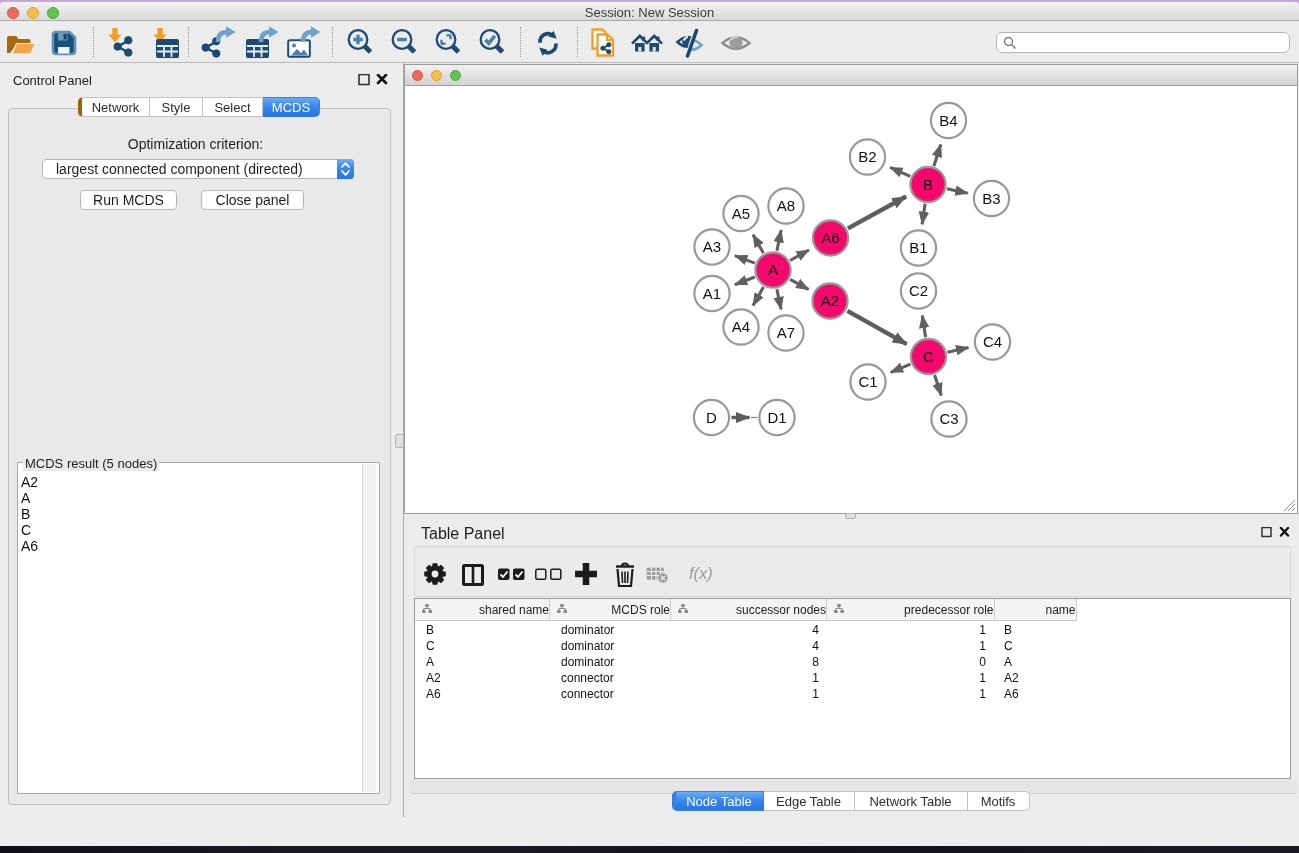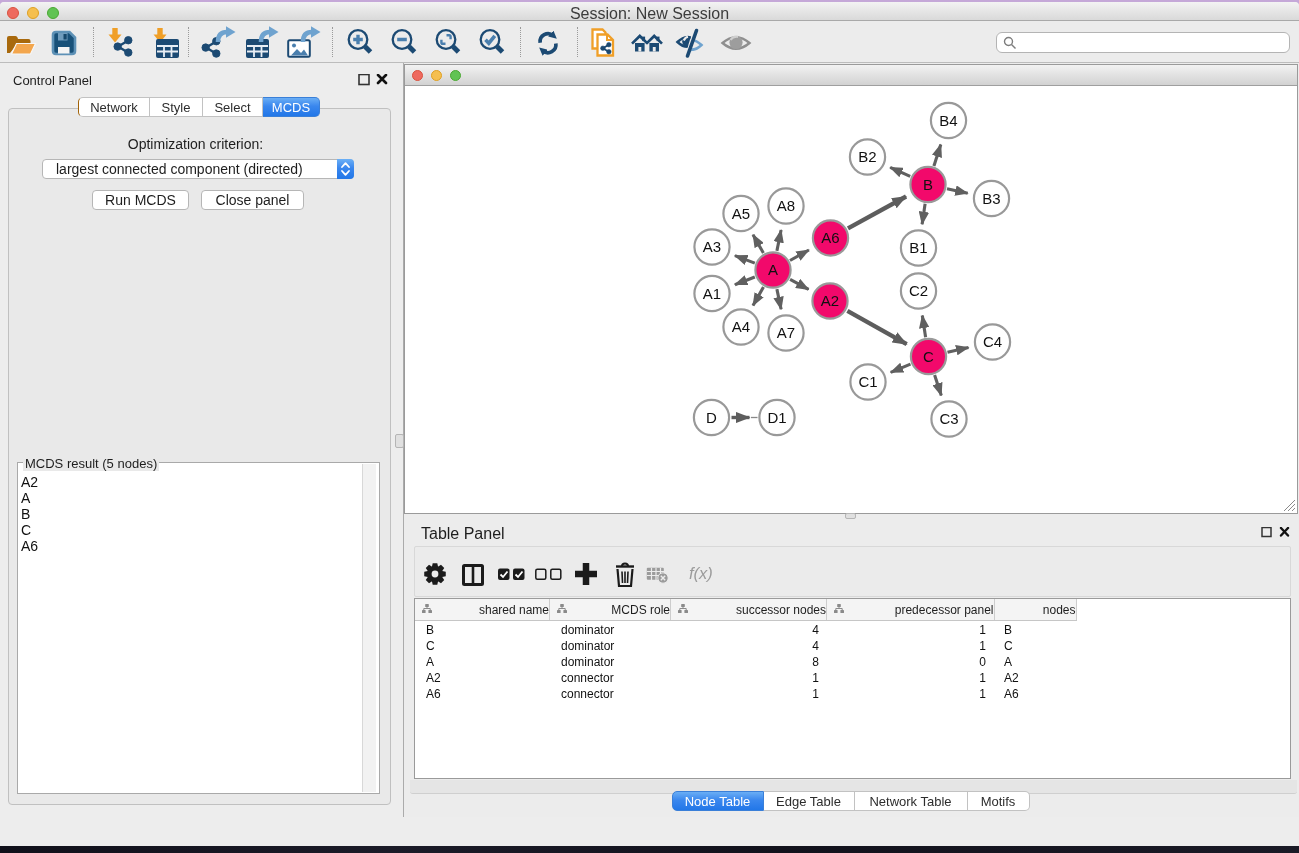--- a/index.html
+++ b/index.html
@@ -6,31 +6,31 @@
 html,body { width:1299px; height:853px; overflow:hidden; }
 body { font-family:"Liberation Sans", sans-serif; background:#16161f; position:relative; }
 .abs { position:absolute; }
 #deskstrip { left:0; top:0; width:1299px; height:10px; background:#c5a8d8; }
 #appwin { left:0; top:2px; width:1299px; height:844px; background:#ededed; border-radius:4px 4px 0 0; overflow:hidden; }
 #titlebar { left:0; top:0; width:1299px; height:19px; background:linear-gradient(#f3f3f3,#d9d9d9); border-bottom:1px solid #a9a9a9; border-radius:4px 4px 0 0; }
 .tl { position:absolute; width:12px; height:12px; border-radius:50%; top:5px; }
 #titlebar .t1 { left:7px;  background:#ee6a5f; border:1px solid #d9523f; }
 #titlebar .t2 { left:27px; background:#f5bf4f; border:1px solid #dfa023; }
 #titlebar .t3 { left:47px; background:#61c354; border:1px solid #4aa832; }
-#titletext { left:0; top:3px; width:1299px; text-align:center; font-size:16px; color:#3c3c3c; }
+#titletext { left:0; top:3px; width:1299px; text-align:center; font-size:13px; color:#3c3c3c; }
 #toolbar { left:0; top:19px; width:1299px; height:42px; background:#ececec; border-bottom:1px solid #bcbcbc; }
 .tsep { position:absolute; top:6px; height:30px; width:0; border-left:1px dotted #9a9a9a; }
 #searchbox { left:996px; top:11px; width:294px; height:21px; background:#fff; border:1px solid #b4b4b4; border-radius:6px; }
 
 #cpanel { left:0; top:61px; width:391px; height:752px; background:#ededed; }
 #cp-title { left:13px; top:10px; font-size:13px; color:#1e1e1e; }
 #cp-box { left:8px; top:45px; width:383px; height:697px; background:#e9e9e9; border:1px solid #c0c0c0; border-radius:4px; }
 .tabrow { position:absolute; display:flex; }
 .tab { height:20px; background:#fff; border:1px solid #c2c2c2; border-left:none; font-size:13px; color:#2d2d2d; text-align:center; line-height:19px; }
-.tab.first { border-left:1px solid #a16207; border-radius:5px 0 0 5px; }
+.tab.first { border-left:4px solid #a16207; border-radius:5px 0 0 5px; }
 .tab.last { border-radius:0 5px 5px 0; }
 .tab.sel { background:linear-gradient(#6aaef5,#3a87ee 45%,#2277e8); color:#fff; border-color:#3a7fd8; }
 #cp-tabs { left:78px; top:34px; }
 #optlabel { left:0; top:73px; width:391px; text-align:center; font-size:14px; color:#1e1e1e; }
 #dropdown { left:42px; top:95.5px; width:312px; height:20px; background:#fff; border:1px solid #b6b6b6; border-radius:4px; font-size:14px; color:#1e1e1e; line-height:18px; padding-left:13px; }
 #dropbtn { right:-1px; top:-1px; width:17px; height:20px; border-radius:0 4px 4px 0; background:linear-gradient(#6cb0f6,#3a87ee 45%,#2277e8); }
 .pbtn { position:absolute; height:19.5px; background:#fff; border:1px solid #b6b6b6; border-radius:4px; font-size:14px; color:#1e1e1e; text-align:center; line-height:18px; }
 #fieldset { left:17px; top:394px; width:363px; height:340px; }
 #fs-border { left:0; top:5px; width:363px; height:332px; border:1px solid #a9a9a9; background:#fff; }
 #fs-legend { left:6px; top:-1px; background:#e9e9e9; padding:0 2px; font-size:13px; color:#1e1e1e; }
@@ -264,21 +264,21 @@
       <div class="tab" style="width:53px">Style</div>
       <div class="tab" style="width:60px">Select</div>
       <div class="tab last sel" style="width:57px">MCDS</div>
     </div>
     <div id="dropdown" class="abs">largest connected component (directed)
       <div id="dropbtn" class="abs"><svg width="17" height="20" viewBox="0 0 17 20">
             <path d="M5 8 L8.5 4.2 L12 8 M5 12 L8.5 15.8 L12 12" fill="none" stroke="#fff" stroke-width="1.8" stroke-linejoin="round" stroke-linecap="round"></path>
           </svg></div>
     </div>
     <div id="optlabel" class="abs">Optimization criterion:</div>
-    <div class="pbtn" style="left:92px;top:127px;width:97px">Run MCDS</div>
+    <div class="pbtn" style="left:80px;top:127px;width:97px">Run MCDS</div>
     <div class="pbtn" style="left:201px;top:127px;width:103px">Close panel</div>
     <div id="fieldset" class="abs">
       <div id="fs-border" class="abs"></div>
       <div id="fs-legend" class="abs">MCDS result (5 nodes)</div>
       <div id="fs-list" class="abs">A2<br>A<br>B<br>C<br>A6</div>
       <div id="fs-scroll" class="abs"></div>
     </div>
   </div>
   <div id="vdivider" class="abs"></div>
   <div id="vgrip" class="abs"></div>
@@ -442,32 +442,32 @@
               <svg class="abs" style="left:7px;top:5px" width="10" height="9" viewBox="0 0 10 9">
                 <g fill="#8a8a8a">
                   <rect x="3.2" y="0" width="3.6" height="3" rx="0.6"></rect>
                   <rect x="0" y="6" width="3.6" height="3" rx="0.6"></rect>
                   <rect x="6.4" y="6" width="3.6" height="3" rx="0.6"></rect>
                   <path d="M5 3 V4.5 M1.8 6 V4.5 H8.2 V6" stroke="#8a8a8a" stroke-width="1" fill="none"></path>
                 </g>
               </svg>
             </div>
             <div class="hcol" style="left:412.5px;width:167.5px">
-              <div class="hlbl">predecessor panel</div>
+              <div class="hlbl">predecessor role</div>
               <svg class="abs" style="left:7px;top:5px" width="10" height="9" viewBox="0 0 10 9">
                 <g fill="#8a8a8a">
                   <rect x="3.2" y="0" width="3.6" height="3" rx="0.6"></rect>
                   <rect x="0" y="6" width="3.6" height="3" rx="0.6"></rect>
                   <rect x="6.4" y="6" width="3.6" height="3" rx="0.6"></rect>
                   <path d="M5 3 V4.5 M1.8 6 V4.5 H8.2 V6" stroke="#8a8a8a" stroke-width="1" fill="none"></path>
                 </g>
               </svg>
             </div>
             <div class="hcol" style="left:580px;width:82px">
-              <div class="hlbl">nodes</div>
+              <div class="hlbl">name</div>
             </div>
           </div>
           <div class="row" style="left:11.5px;top:23px">B</div>
           <div class="row" style="left:146.5px;top:23px">dominator</div>
           <div class="row" style="left:303.5px;top:23px;width:101px;text-align:right">4</div>
           <div class="row" style="left:463.5px;top:23px;width:108px;text-align:right">1</div>
           <div class="row" style="left:589.5px;top:23px">B</div>
           <div class="row" style="left:11.5px;top:39px">C</div>
           <div class="row" style="left:146.5px;top:39px">dominator</div>
           <div class="row" style="left:303.5px;top:39px;width:101px;text-align:right">4</div>

